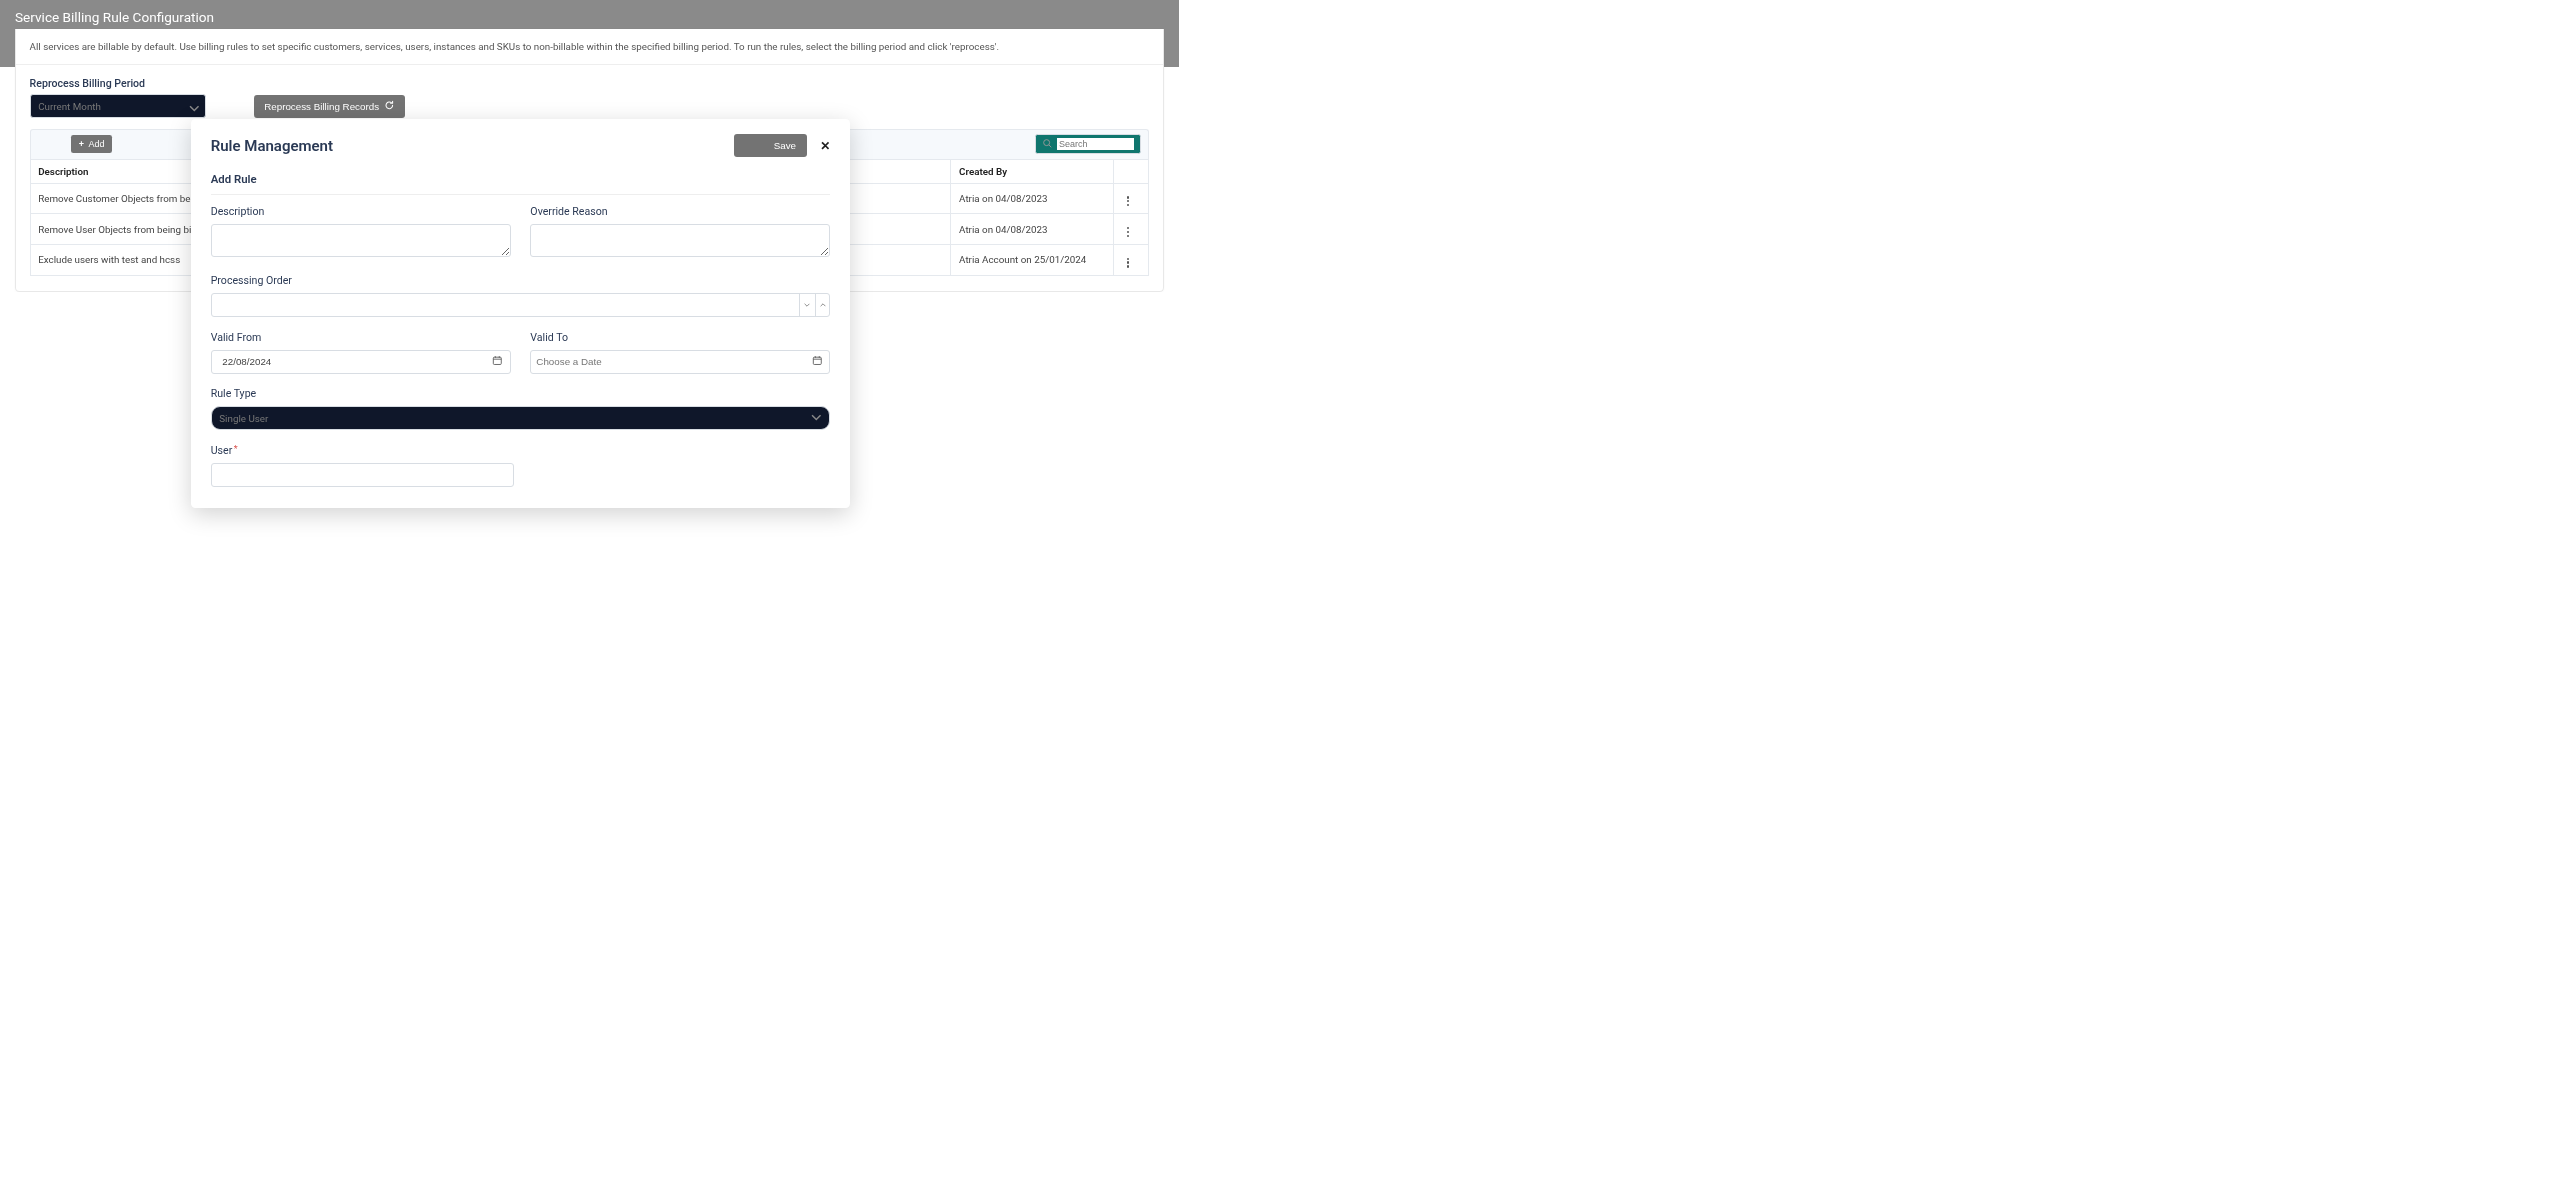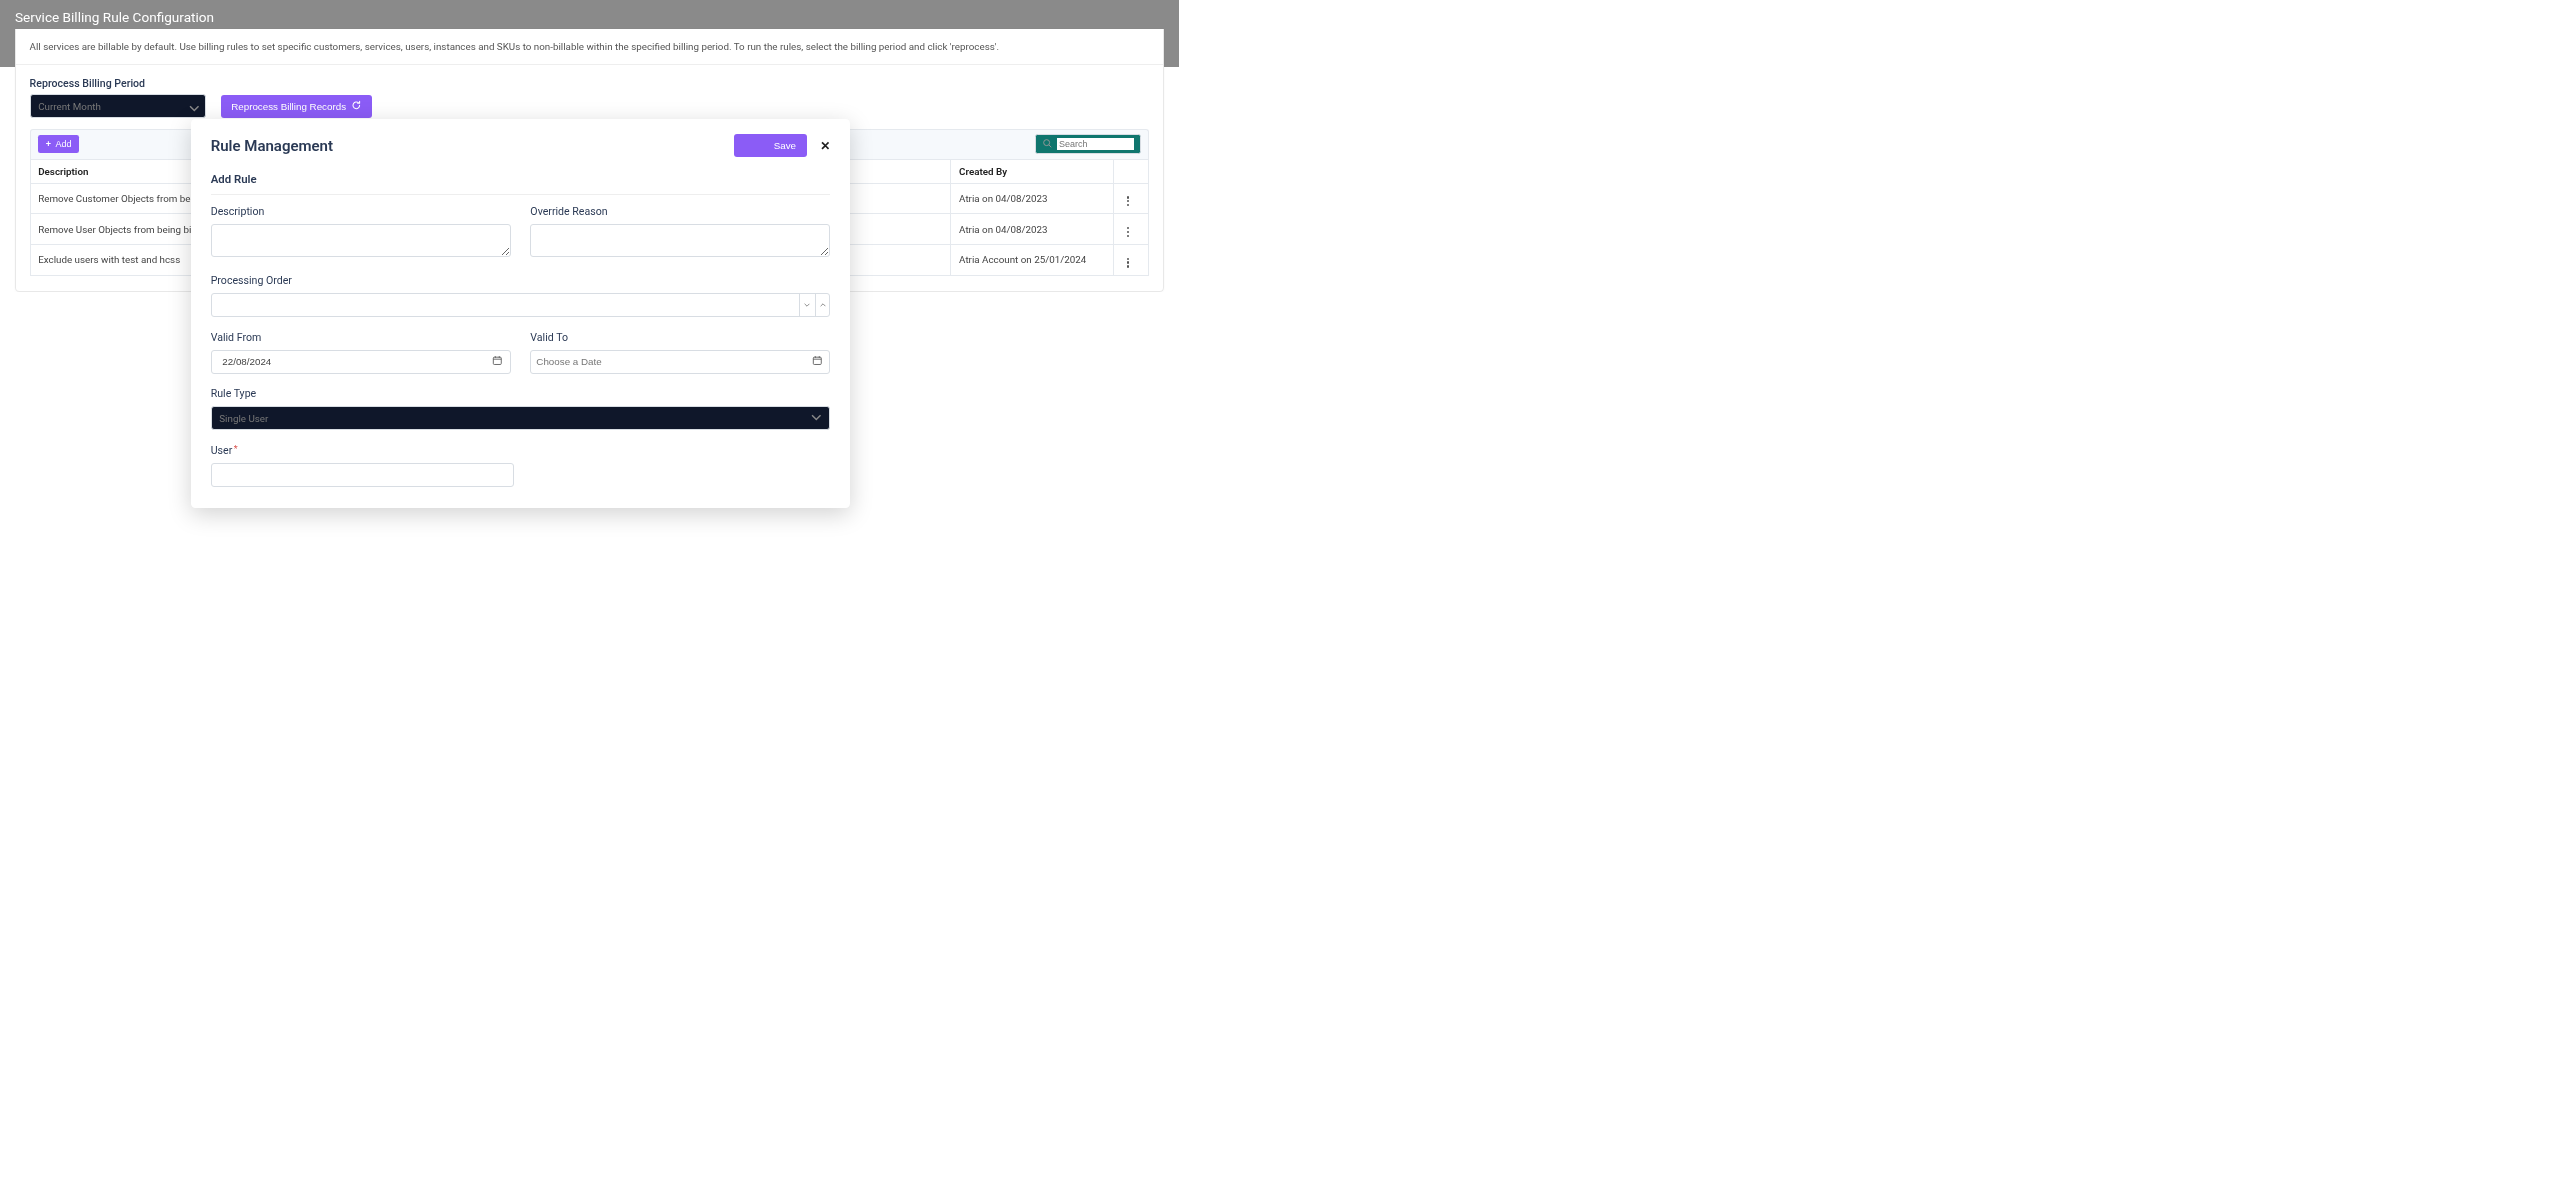--- a/index.html
+++ b/index.html
@@ -80,22 +80,23 @@
     gap:4.5px;
     border:none;
     cursor:pointer;
     border-radius:3px;
     font-size:9.8px;
     font-weight:500;
     padding:0 10.6px;
     height:23px;
   }
   .btn-grey {
-    background:#8b5cf6;
+    background:#737373;
     color:#fff;
+    margin-left:33px;
   }
   .btn-small {
     height:18px;
     padding:0 7.6px;
     font-size:9px;
     border-radius:2.3px;
   }
   .table-toolbar {
     background:#f6f9fc;
     border:0.8px solid #e5e9ee;
@@ -391,21 +392,21 @@
               <line x1="2" y1="6" x2="14" y2="6" stroke="#555" stroke-width="1.3"></line>
               <line x1="5" y1="1.5" x2="5" y2="4" stroke="#555" stroke-width="1.3"></line>
               <line x1="11" y1="1.5" x2="11" y2="4" stroke="#555" stroke-width="1.3"></line>
             </svg>
         </span>
       </div>
     </div>
 
     <div class="full">
       <label class="flabel">Rule Type</label>
-      <div class="select" style="width:100%;">
+      <div class="select" style="width:100%;border-radius:9px;">
         <span>Single User</span>
         <span>
           <svg viewBox="0 0 10 10" class="icon-svg">
               <path d="M1 3 L5 7 L9 3" fill="none" stroke="#888" stroke-width="1.4"></path>
             </svg>
         </span>
       </div>
     </div>
 
     <div class="full" style="width:49%;">

